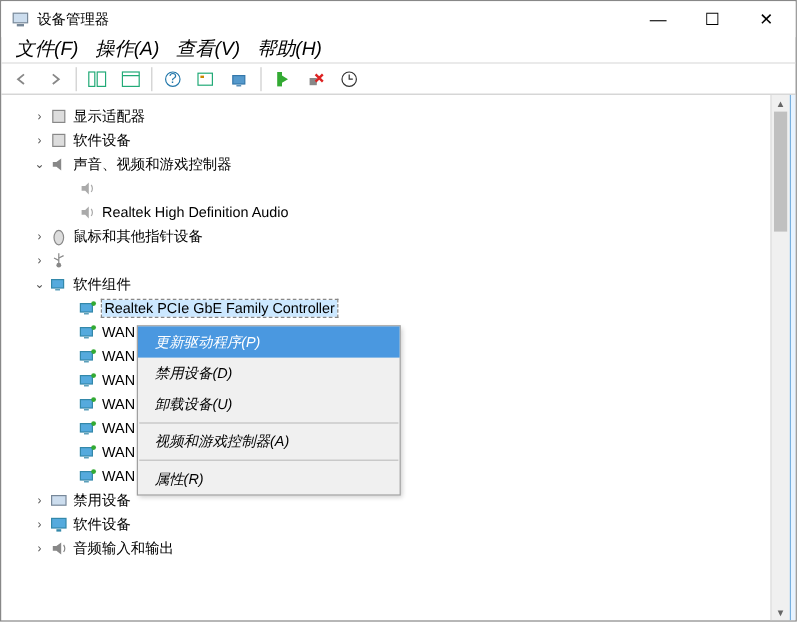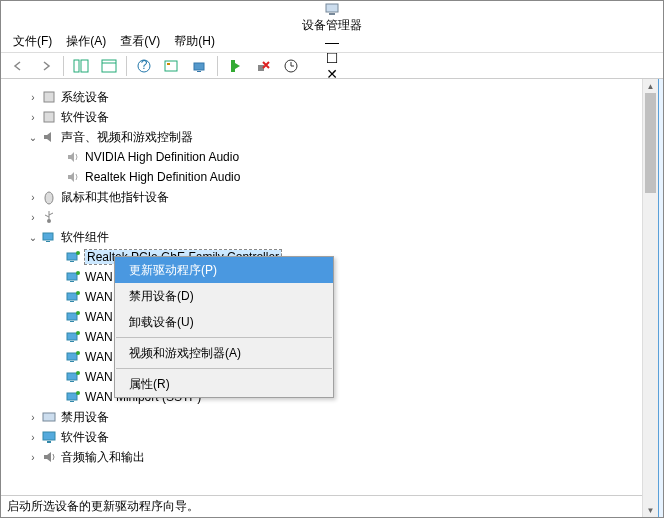--- a/index.html
+++ b/index.html
@@ -1,22 +1,22 @@
 <!DOCTYPE html>
 <html><head>
   <meta charset="utf-8">
   <style>
     * { margin: 0; padding: 0; box-sizing: border-box; font-family: "Microsoft YaHei", sans-serif; font-size: 12px; }
     body { width: 664px; height: 518px; background: #fff; border: 1px solid #888; display: flex; flex-direction: column; }
-    .titlebar { height: 30px; display: flex; align-items: center; padding: 0 2px; background: #fff; flex-direction: column; }
+    .titlebar { height: 30px; display: flex; align-items: center; padding: 0 2px; background: #fff; }
     .titlebar .icon { width: 16px; height: 16px; margin: 0 6px; }
     .titlebar .title { flex: 1; font-size: 12px; }
     .titlebar .winbtn { width: 45px; height: 30px; display: flex; align-items: center; justify-content: center; font-size: 14px; font-family: Arial; }
     .menubar { height: 22px; display: flex; align-items: center; padding: 0 12px; gap: 14px; border-bottom: 1px solid #ddd; }
-    .menubar span { font-size: 12px; }
+    .menubar span { font-size: 16px; font-style: italic; }
     .mainrow { flex: 1; display: flex; overflow: hidden; }
     .toolbar { height: 26px; display: flex; align-items: center; padding: 0 6px; gap: 6px; border-bottom: 1px solid #ccc; }
     .toolbar .tbtn { width: 22px; height: 22px; display: flex; align-items: center; justify-content: center; }
     .toolbar .sep { width: 1px; height: 20px; background: #ccc; }
     .tree { flex: 1; overflow: auto; padding: 8px 4px; position: relative; }
     .node { display: flex; align-items: center; height: 20px; padding-left: 0; }
     .indent { display: inline-block; }
     .expander { width: 16px; height: 16px; display: inline-flex; align-items: center; justify-content: center; color: #555; font-size: 10px; }
     .nodeicon { width: 16px; height: 16px; display: inline-flex; align-items: center; justify-content: center; margin-right: 4px; }
     .nodelabel { white-space: nowrap; }
@@ -123,21 +123,21 @@
   <div class="leftarea">
     <div class="tree" id="tree">
       <div class="node">
           <span class="indent" style="width:20px"></span>
           <span class="expander">›</span>
           <span class="nodeicon">
             <svg width="16" height="16">
               <rect x="3" y="3" width="10" height="10" fill="#ddd" stroke="#888"></rect>
             </svg>
           </span>
-          <span class="nodelabel">系统设备</span>
+          <span class="nodelabel">显示适配器</span>
         </div>
         <div class="node">
           <span class="indent" style="width:20px"></span>
           <span class="expander">›</span>
           <span class="nodeicon">
             <svg width="16" height="16">
               <rect x="3" y="3" width="10" height="10" fill="#ddd" stroke="#888"></rect>
             </svg>
           </span>
           <span class="nodelabel">软件设备</span>
@@ -154,21 +154,20 @@
         </div>
         <div class="node">
           <span class="indent" style="width:44px"></span>
           <span class="expander"></span>
           <span class="nodeicon">
             <svg width="16" height="16">
               <path d="M3 6 L6 6 L9 3 L9 13 L6 10 L3 10 Z" fill="#aaa"></path>
               <path d="M11 5 Q13 8 11 11" stroke="#aaa" fill="none"></path>
             </svg>
           </span>
-          <span class="nodelabel">NVIDIA High Definition Audio</span>
         </div>
         <div class="node">
           <span class="indent" style="width:44px"></span>
           <span class="expander"></span>
           <span class="nodeicon">
             <svg width="16" height="16">
               <path d="M3 6 L6 6 L9 3 L9 13 L6 10 L3 10 Z" fill="#aaa"></path>
               <path d="M11 5 Q13 8 11 11" stroke="#aaa" fill="none"></path>
             </svg>
           </span>
@@ -328,32 +327,29 @@
           <span class="indent" style="width:20px"></span>
           <span class="expander">›</span>
           <span class="nodeicon">
             <svg width="16" height="16">
               <path d="M3 6 L6 6 L10 3 L10 13 L6 10 L3 10 Z" fill="#888"></path>
               <path d="M12 5 Q14 8 12 11" stroke="#888" fill="none"></path>
             </svg>
           </span>
           <span class="nodelabel">音频输入和输出</span>
         </div>
-        <div class="context-menu" id="cmenu" style="left: 113px; top: 177px;">
+        <div class="context-menu" id="cmenu" style="left: 113px; top: 192px; font-style: italic;">
           <div class="mitem highlight">更新驱动程序(P)</div>
           <div class="mitem">禁用设备(D)</div>
           <div class="mitem">卸载设备(U)</div>
           <div class="msep"></div>
           <div class="mitem">视频和游戏控制器(A)</div>
           <div class="msep"></div>
           <div class="mitem">属性(R)</div>
         </div>
-    </div>
-    <div class="statusbar">
-      <span>启动所选设备的更新驱动程序向导。</span>
     </div>
   </div>
   <div class="sbar">
     <div class="arr" style="top:0">▲</div>
     <div class="thumb"></div>
     <div class="arr" style="bottom:0">▼</div>
   </div>
   <div class="extpane"></div>
 </div>
 

